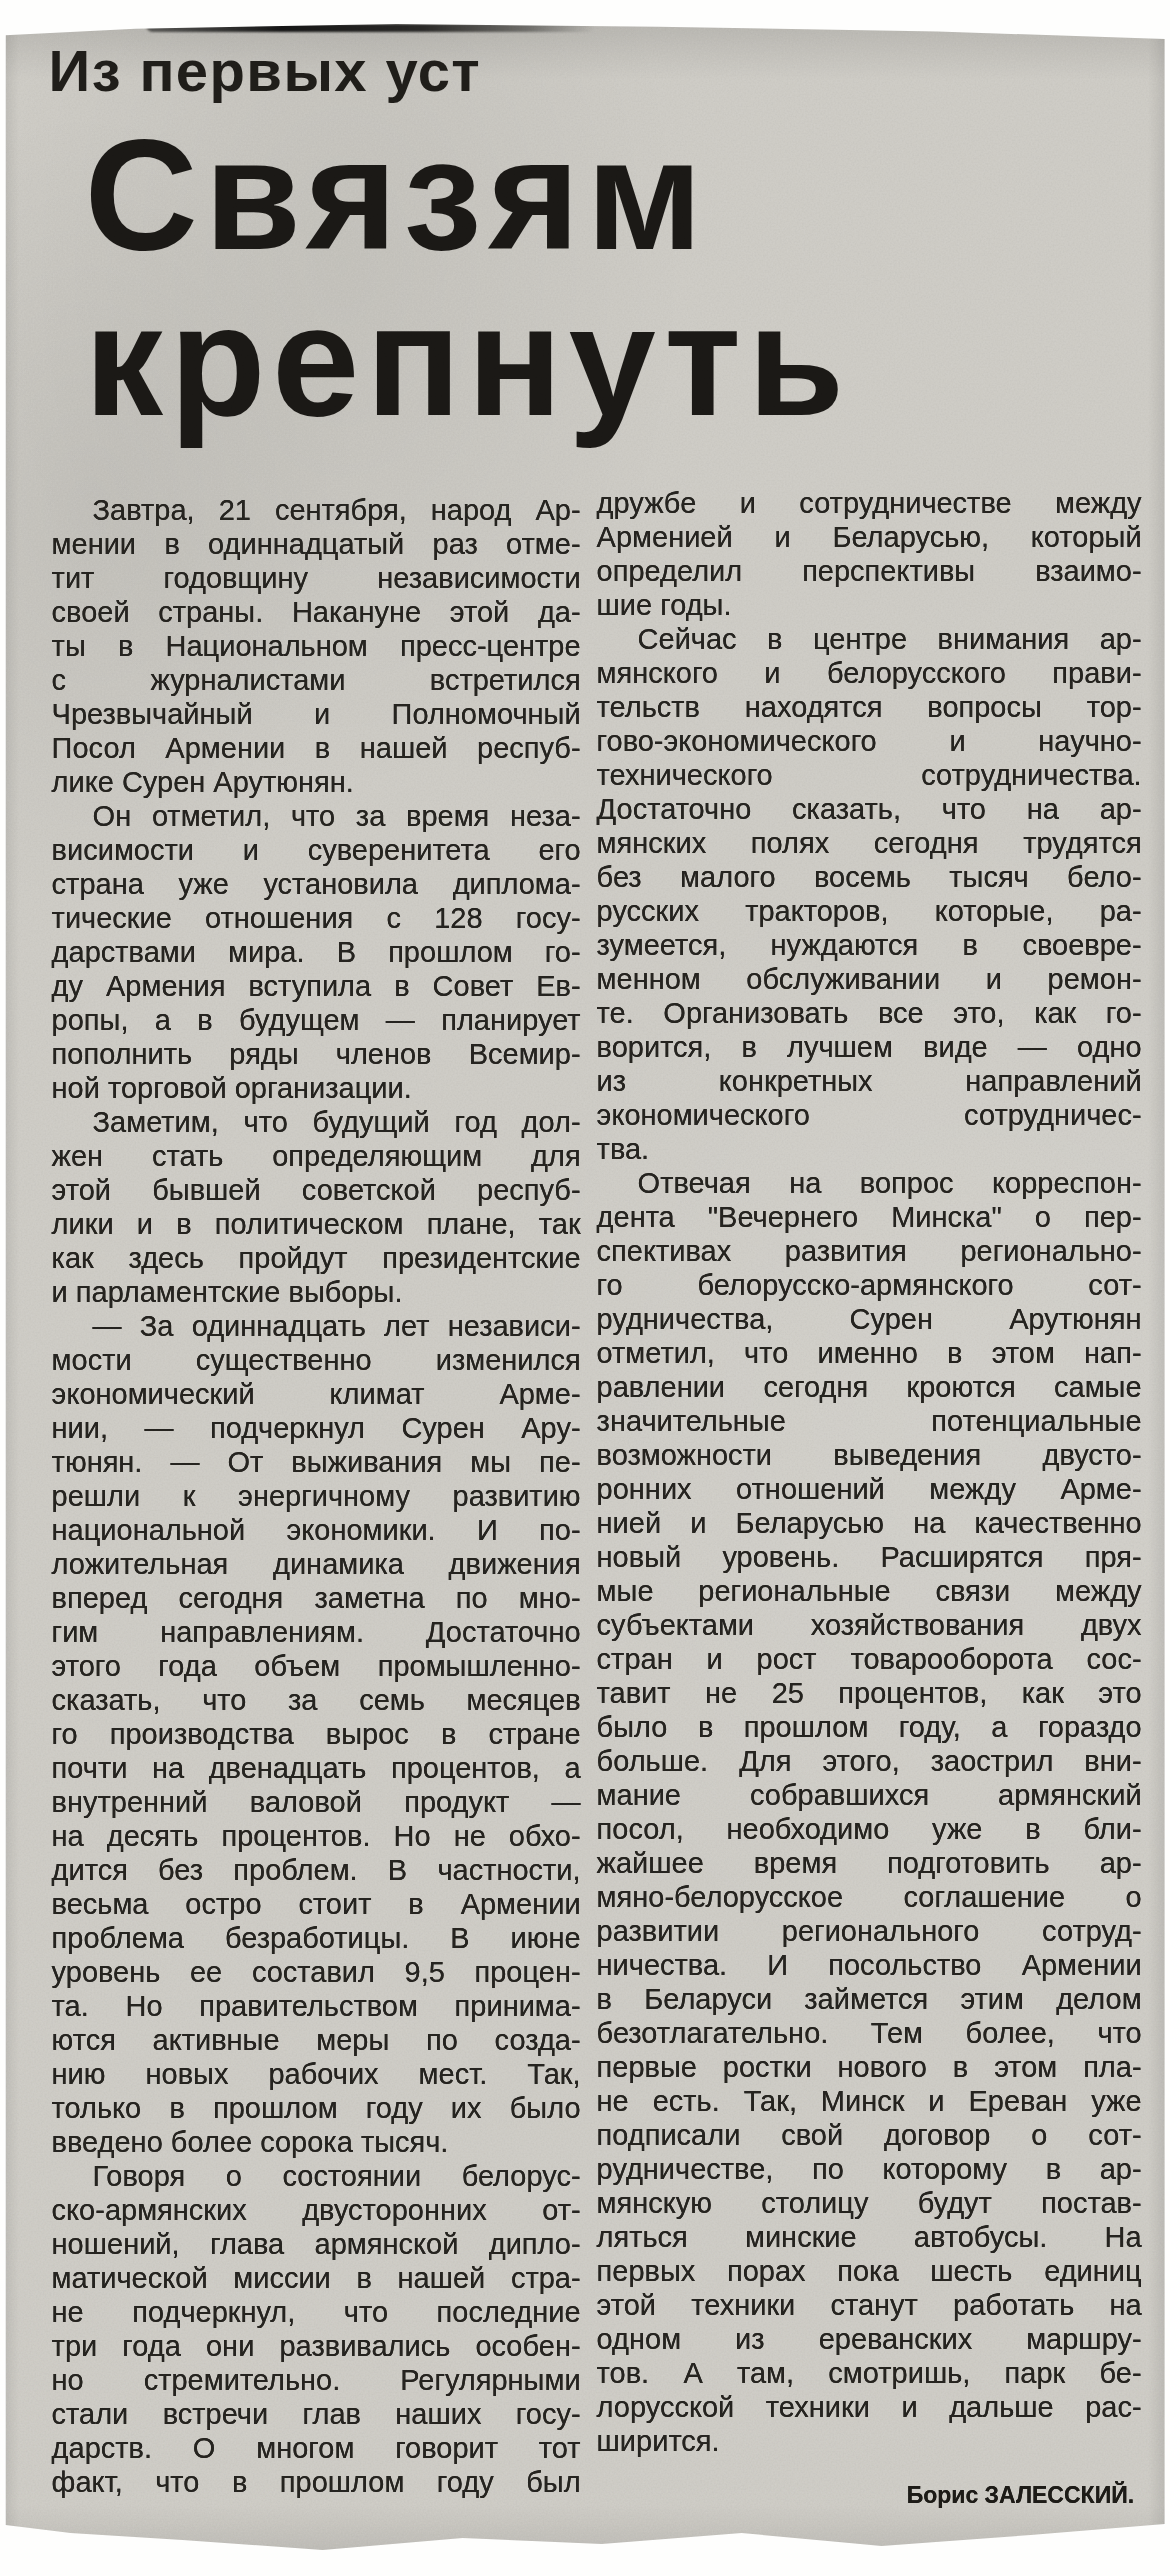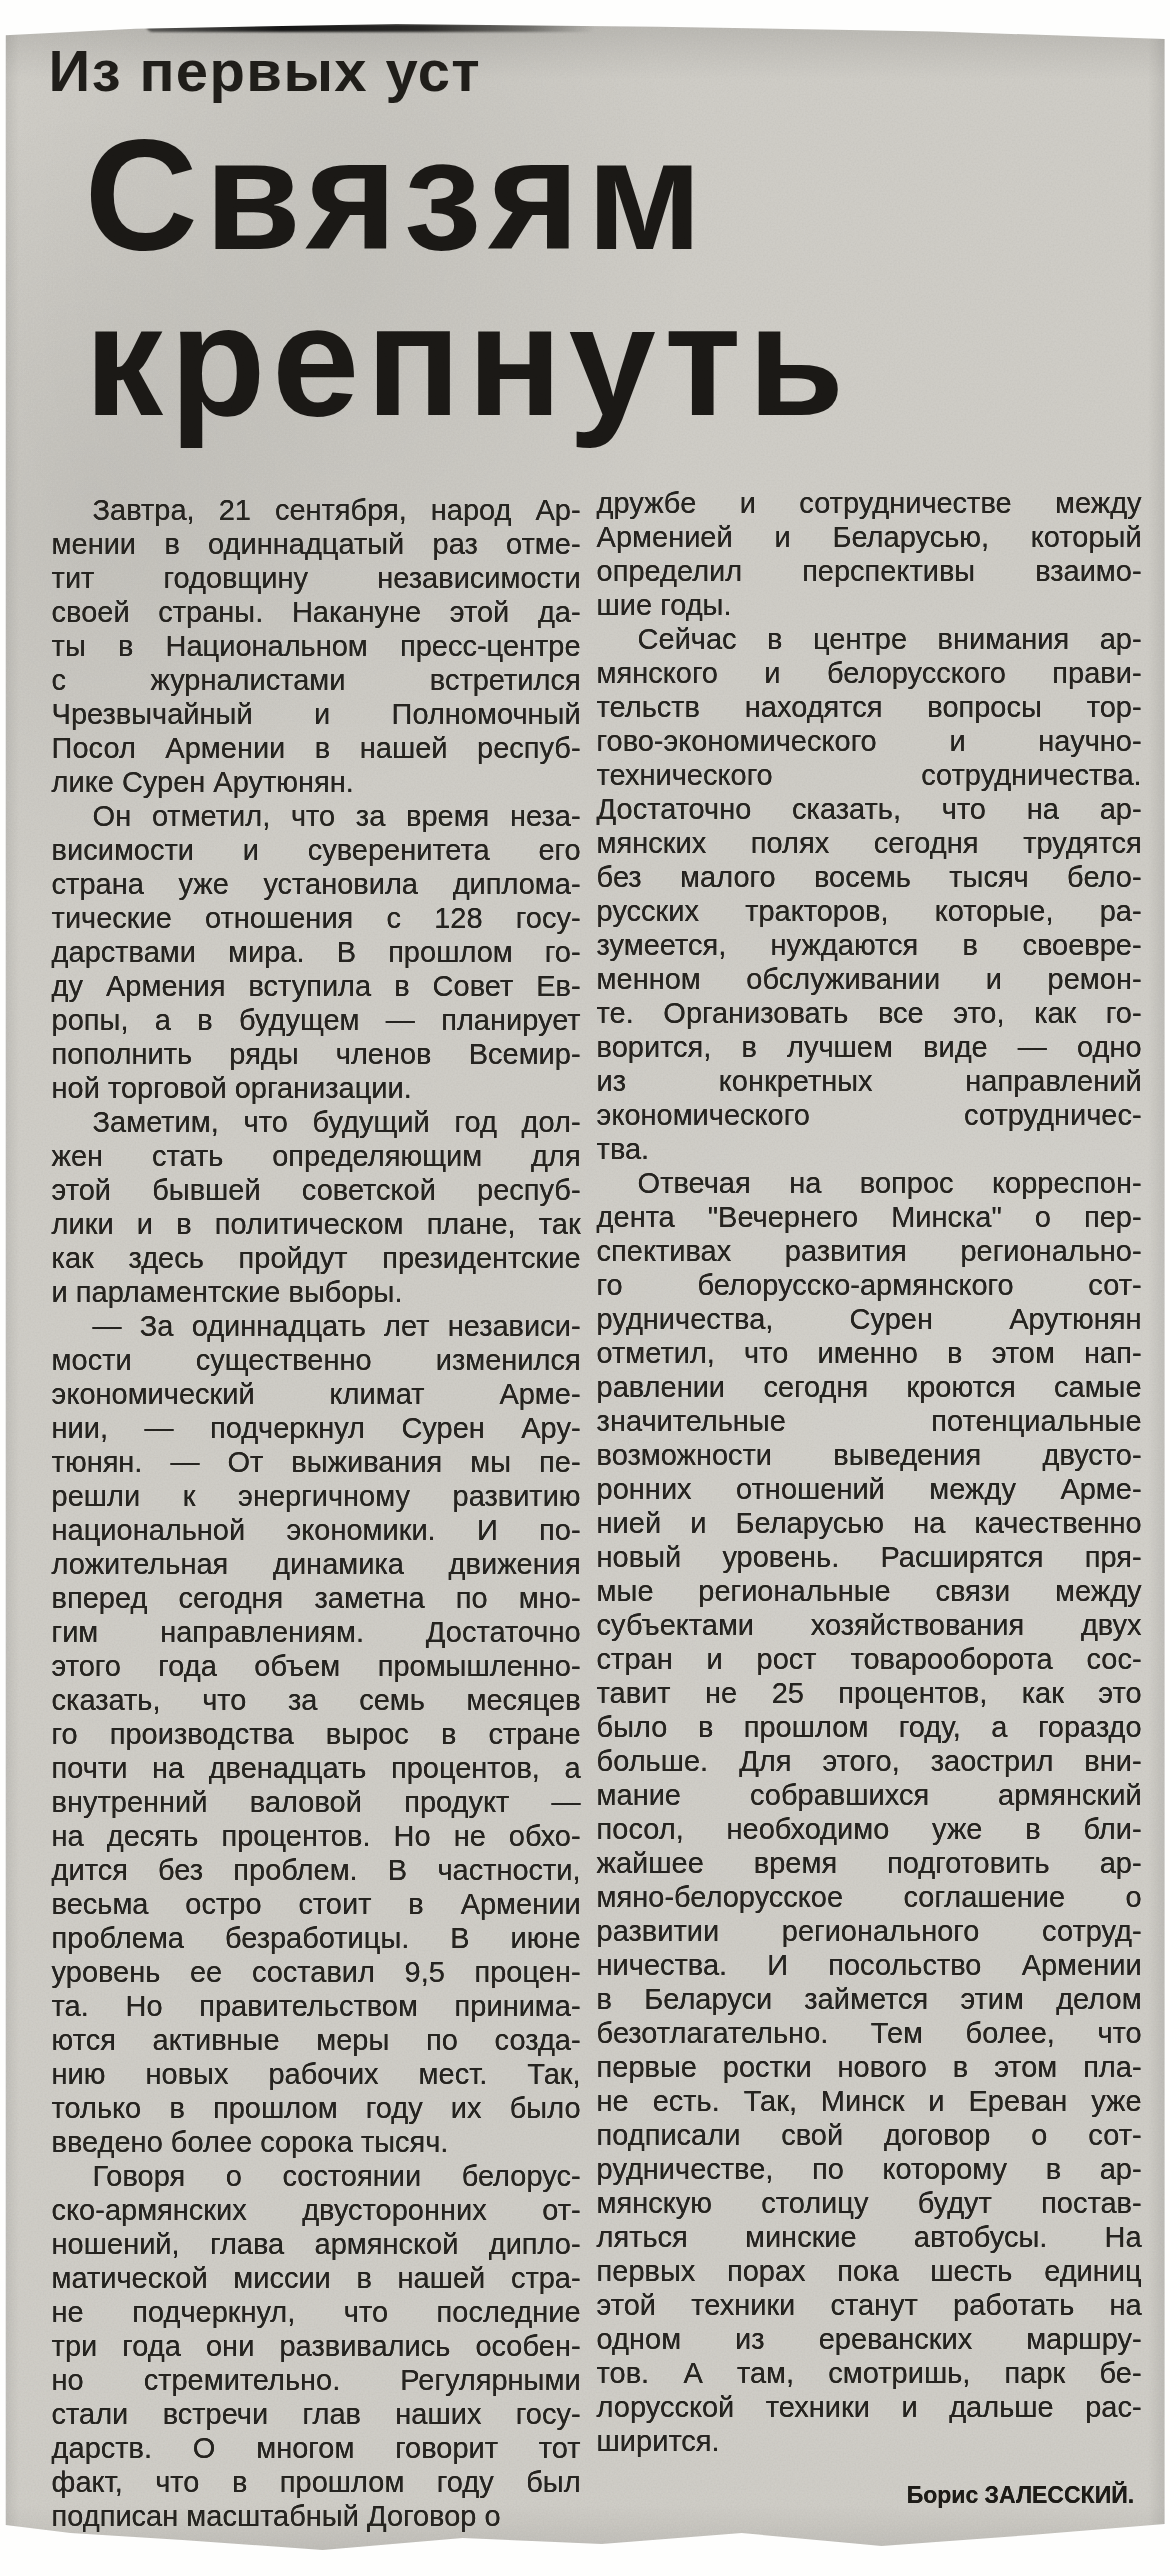--- a/index.html
+++ b/index.html
@@ -146,21 +146,20 @@
             <div class="line">Говоря о состоянии белорус-</div>
             <div class="line">ско-армянских двусторонних от-</div>
             <div class="line">ношений, глава армянской дипло-</div>
             <div class="line">матической миссии в нашей стра-</div>
             <div class="line">не подчеркнул, что последние</div>
             <div class="line">три года они развивались особен-</div>
             <div class="line">но стремительно. Регулярными</div>
             <div class="line">стали встречи глав наших госу-</div>
             <div class="line">дарств. О многом говорит тот</div>
             <div class="line">факт, что в прошлом году был</div>
-            <div class="line lastline">подписан масштабный Договор о</div>
           </div>
         </div>
     </div>
 
     <div class="bodycol col-right">
       <div>
           <div class="para">
             <div class="line">дружбе и сотрудничестве между</div>
             <div class="line">Арменией и Беларусью, который</div>
             <div class="line">определил перспективы взаимо-</div>

